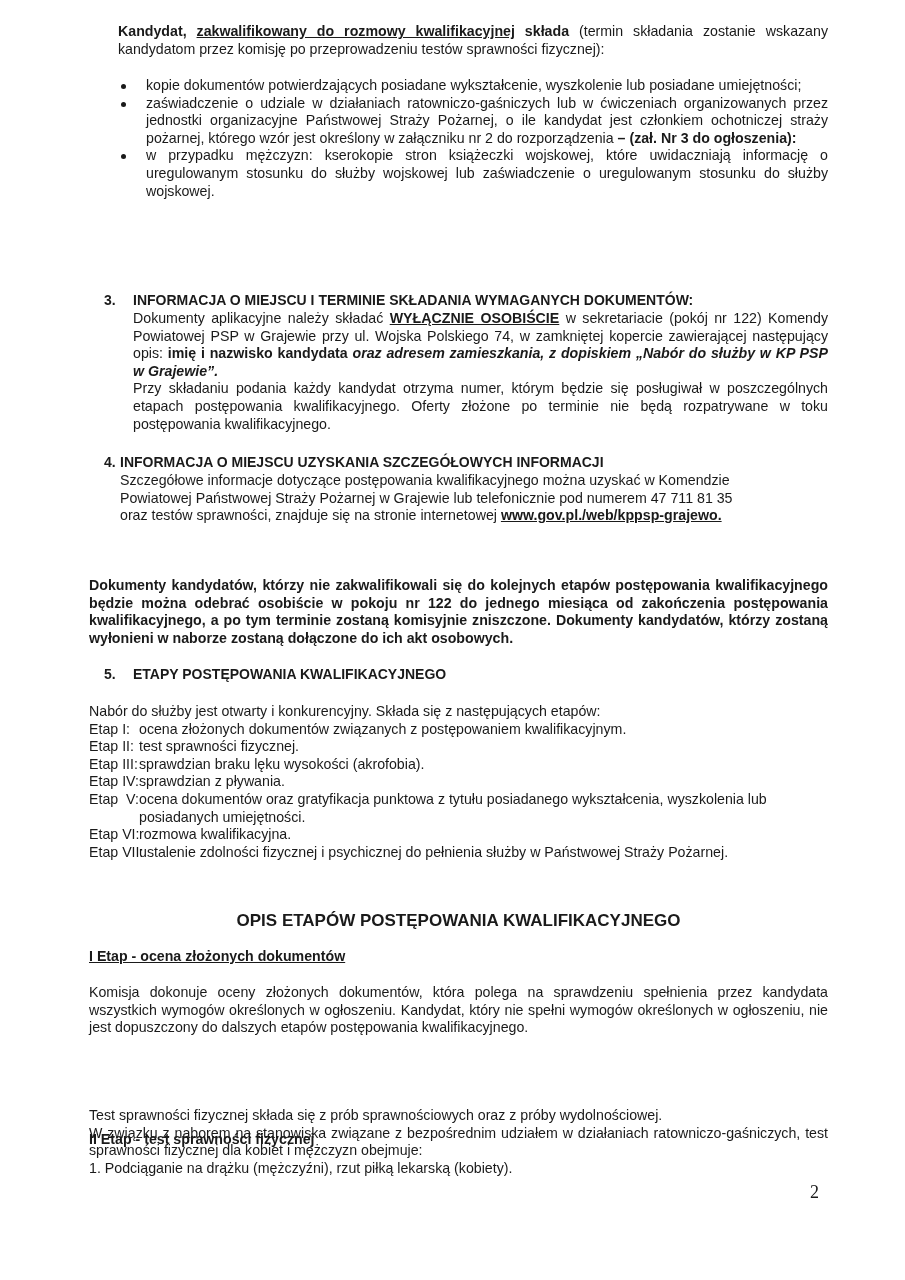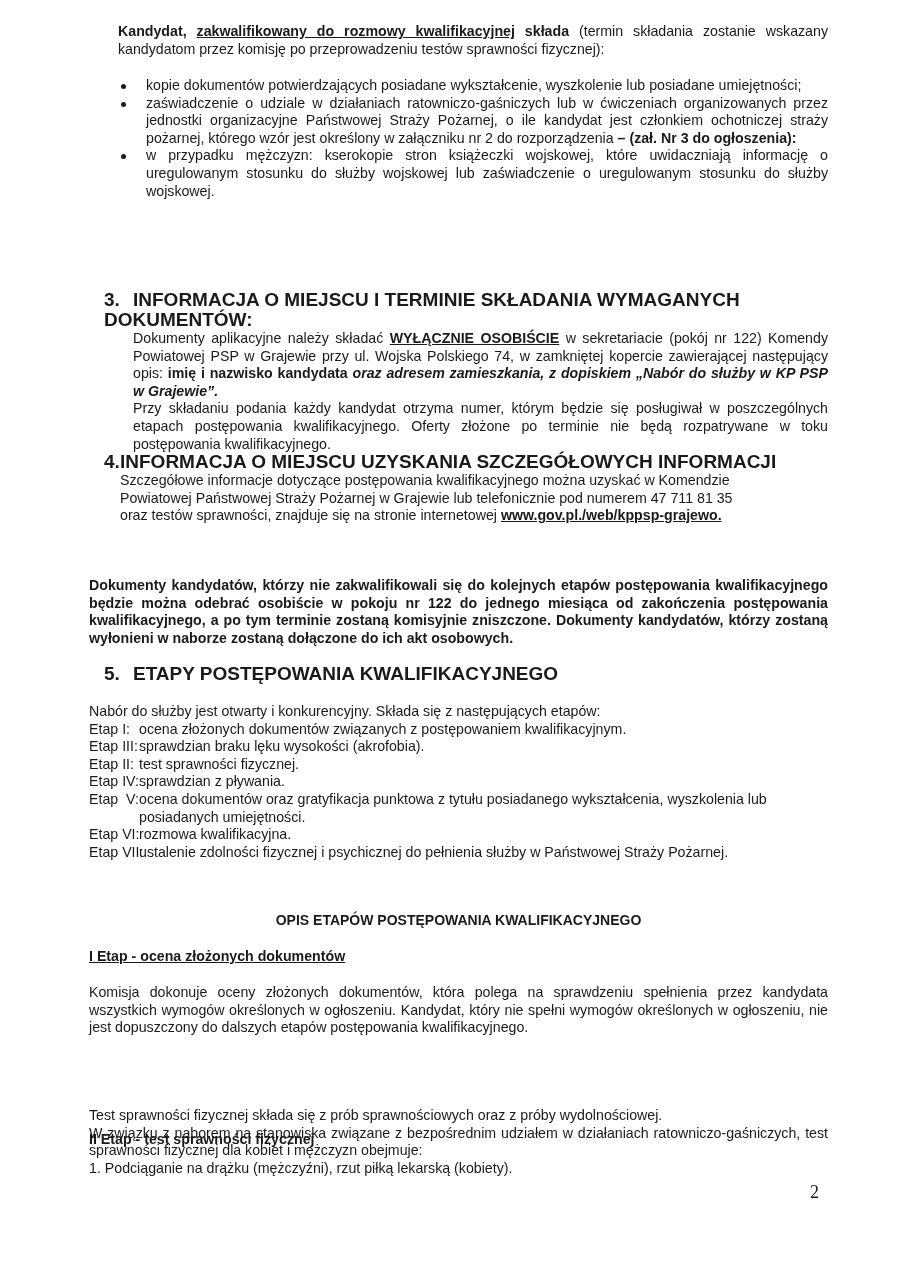--- a/index.html
+++ b/index.html
@@ -21,42 +21,42 @@
     #bullets { left: 118px; top: 77px; width: 710px; }
     .bullet { position: relative; padding-left: 28px; }
     .bullet .dot { position: absolute; left: 0; top: 0; width: 14px; }
     .bullet .dot::before {
       content: ""; position: absolute; left: 3px; top: 7px; width: 5px; height: 5px;
       border-radius: 50%; background: #1a1a1a;
     }
 
     
     #s3 { left: 104px; top: 290px; width: 724px; }
-    .h { font-weight: bold; font-size: 19px; line-height: 20px; }
+    .h { font-weight: bold; font-size: 14px; line-height: 20px; }
     .hnum { display: inline-block; width: 29px; }
     .indent { padding-left: 29px; }
 
     
     #s4 { left: 104px; top: 452px; width: 724px; }
     .hnum4 { display: inline-block; width: 16px; }
     .indent4 { padding-left: 16px; }
 
     
     #docs { left: 89px; top: 577px; width: 739px; font-weight: bold; }
 
     
     #s5 { left: 104px; top: 664px; width: 724px; }
 
     #stages { left: 89px; top: 703px; width: 739px; }
     .stage { display: flex; }
     .stage .lbl { width: 50px; flex: none; white-space: pre; }
     .stage .txt { flex: 1; }
 
     
-    #opis { left: 89px; top: 912px; width: 739px; text-align: center; font-weight: bold; font-size: 14px; }
+    #opis { left: 89px; top: 912px; width: 739px; text-align: center; font-weight: bold; font-size: 17px; }
     #etap1-title { left: 89px; top: 948px; font-weight: bold; text-decoration: underline; }
     #etap1-text { left: 89px; top: 984px; width: 739px; }
     #etap2-title { left: 89px; top: 1131px; font-weight: bold; }
     #etap2-text { left: 89px; top: 1107px; width: 739px; }
 
     #pagenum { left: 810px; top: 1184px; font-family: "Liberation Serif", serif; font-size: 18px; }
   </style>
 </head>
 <body>
 
@@ -108,26 +108,26 @@
     <span class="hnum">5.</span><span>ETAPY POSTĘPOWANIA KWALIFIKACYJNEGO</span>
   </div>
 
   <div class="blk" id="stages">
     <div>Nabór do służby jest otwarty i konkurencyjny. Składa się z następujących etapów:</div>
     <div class="stage">
         <span class="lbl">Etap I:</span>
         <span class="txt">ocena złożonych dokumentów związanych z postępowaniem kwalifikacyjnym.</span>
       </div>
     <div class="stage">
+        <span class="lbl">Etap II:</span>
+        <span class="txt">test sprawności fizycznej.</span>
+      </div>
+    <div class="stage">
         <span class="lbl">Etap III:</span>
         <span class="txt">sprawdzian braku lęku wysokości (akrofobia).</span>
-      </div>
-    <div class="stage">
-        <span class="lbl">Etap II:</span>
-        <span class="txt">test sprawności fizycznej.</span>
       </div>
     <div class="stage">
         <span class="lbl">Etap IV:</span>
         <span class="txt">sprawdzian z pływania.</span>
       </div>
     <div class="stage">
         <span class="lbl">Etap  V:</span>
         <span class="txt">ocena dokumentów oraz gratyfikacja punktowa z tytułu posiadanego wykształcenia, wyszkolenia lub posiadanych umiejętności.</span>
       </div>
     <div class="stage">

